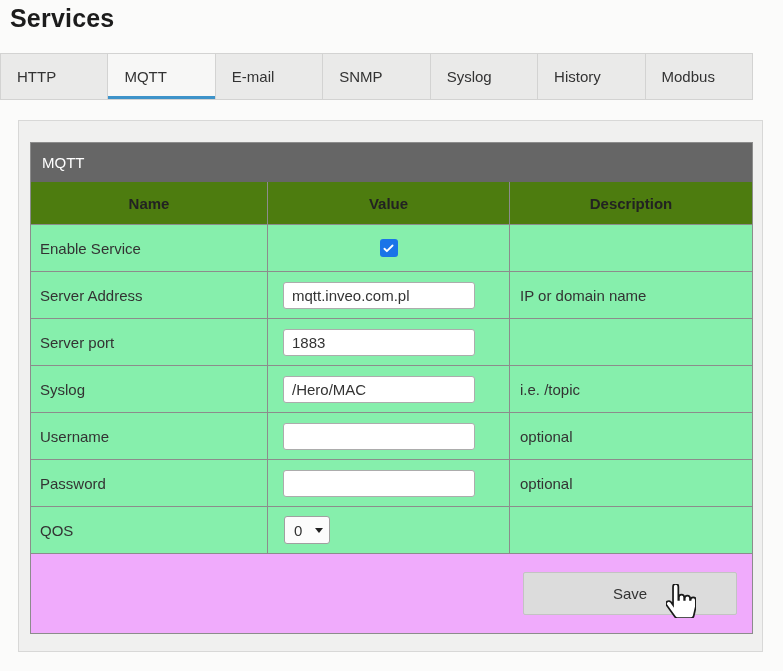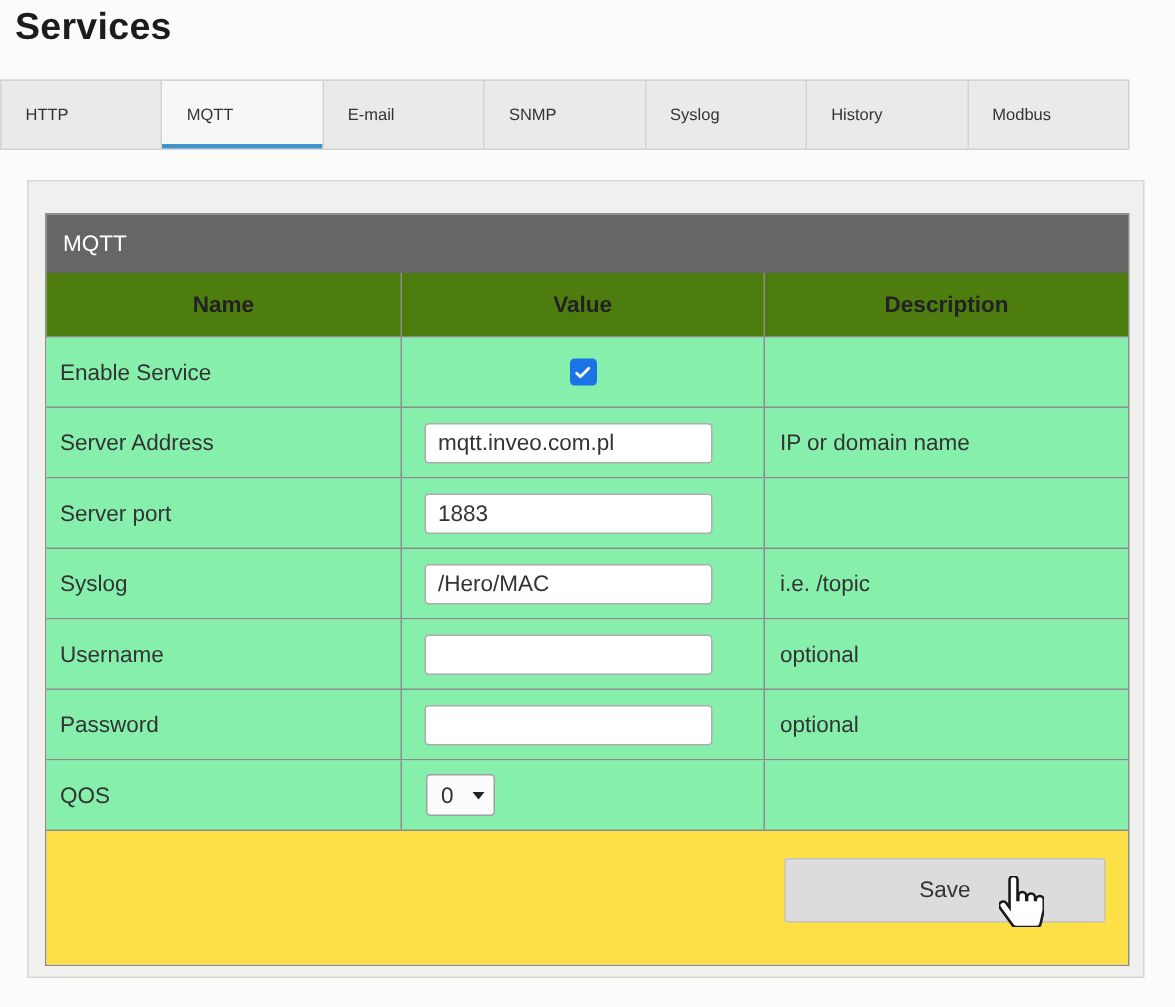--- a/index.html
+++ b/index.html
@@ -15,21 +15,21 @@
     font-size:25px;font-weight:700;color:#1c1c1c;letter-spacing:.2px;
   }
   
   .tabbar{
     position:absolute;left:0;top:53px;width:753px;height:47px;
     display:flex;box-sizing:border-box;
     background:#eaeae9;border:1px solid #d3d3d2;
   }
   .tab{
     flex:1;display:flex;align-items:center;
-    padding-left:16px;font-size:11px;color:#333;
+    padding-left:16px;font-size:15px;color:#333;
     border-right:1px solid #d3d3d2;cursor:default;
     box-sizing:border-box;
   }
   .tab:last-child{border-right:none;}
   .tab.active{
     background:#f7f7f6;
     box-shadow:inset 0 -3px 0 #3e93c9;
   }
   
   .panel{
@@ -86,21 +86,21 @@
     display:flex;align-items:center;padding:0 6px 0 9px;
     font-size:15px;color:#333;
   }
   .qos-select .arrow{
     margin-left:auto;width:0;height:0;
     border-left:4px solid transparent;border-right:4px solid transparent;
     border-top:5px solid #222;
   }
   
   .table-footer{
-    position:relative;height:89px;background:#fde047;
+    position:relative;height:79px;background:#f0abfc;
   }
   .save-btn{
     position:absolute;right:15px;top:18px;width:214px;height:43px;
     background:#dcdcdc;border:1px solid #c3c3c3;border-radius:2px;
     font-size:15px;color:#333;
     font-family:"Liberation Sans","DejaVu Sans",sans-serif;
   }
   
   .cursor{
     position:absolute;left:666px;top:584px;width:30px;height:34px;z-index:10;

